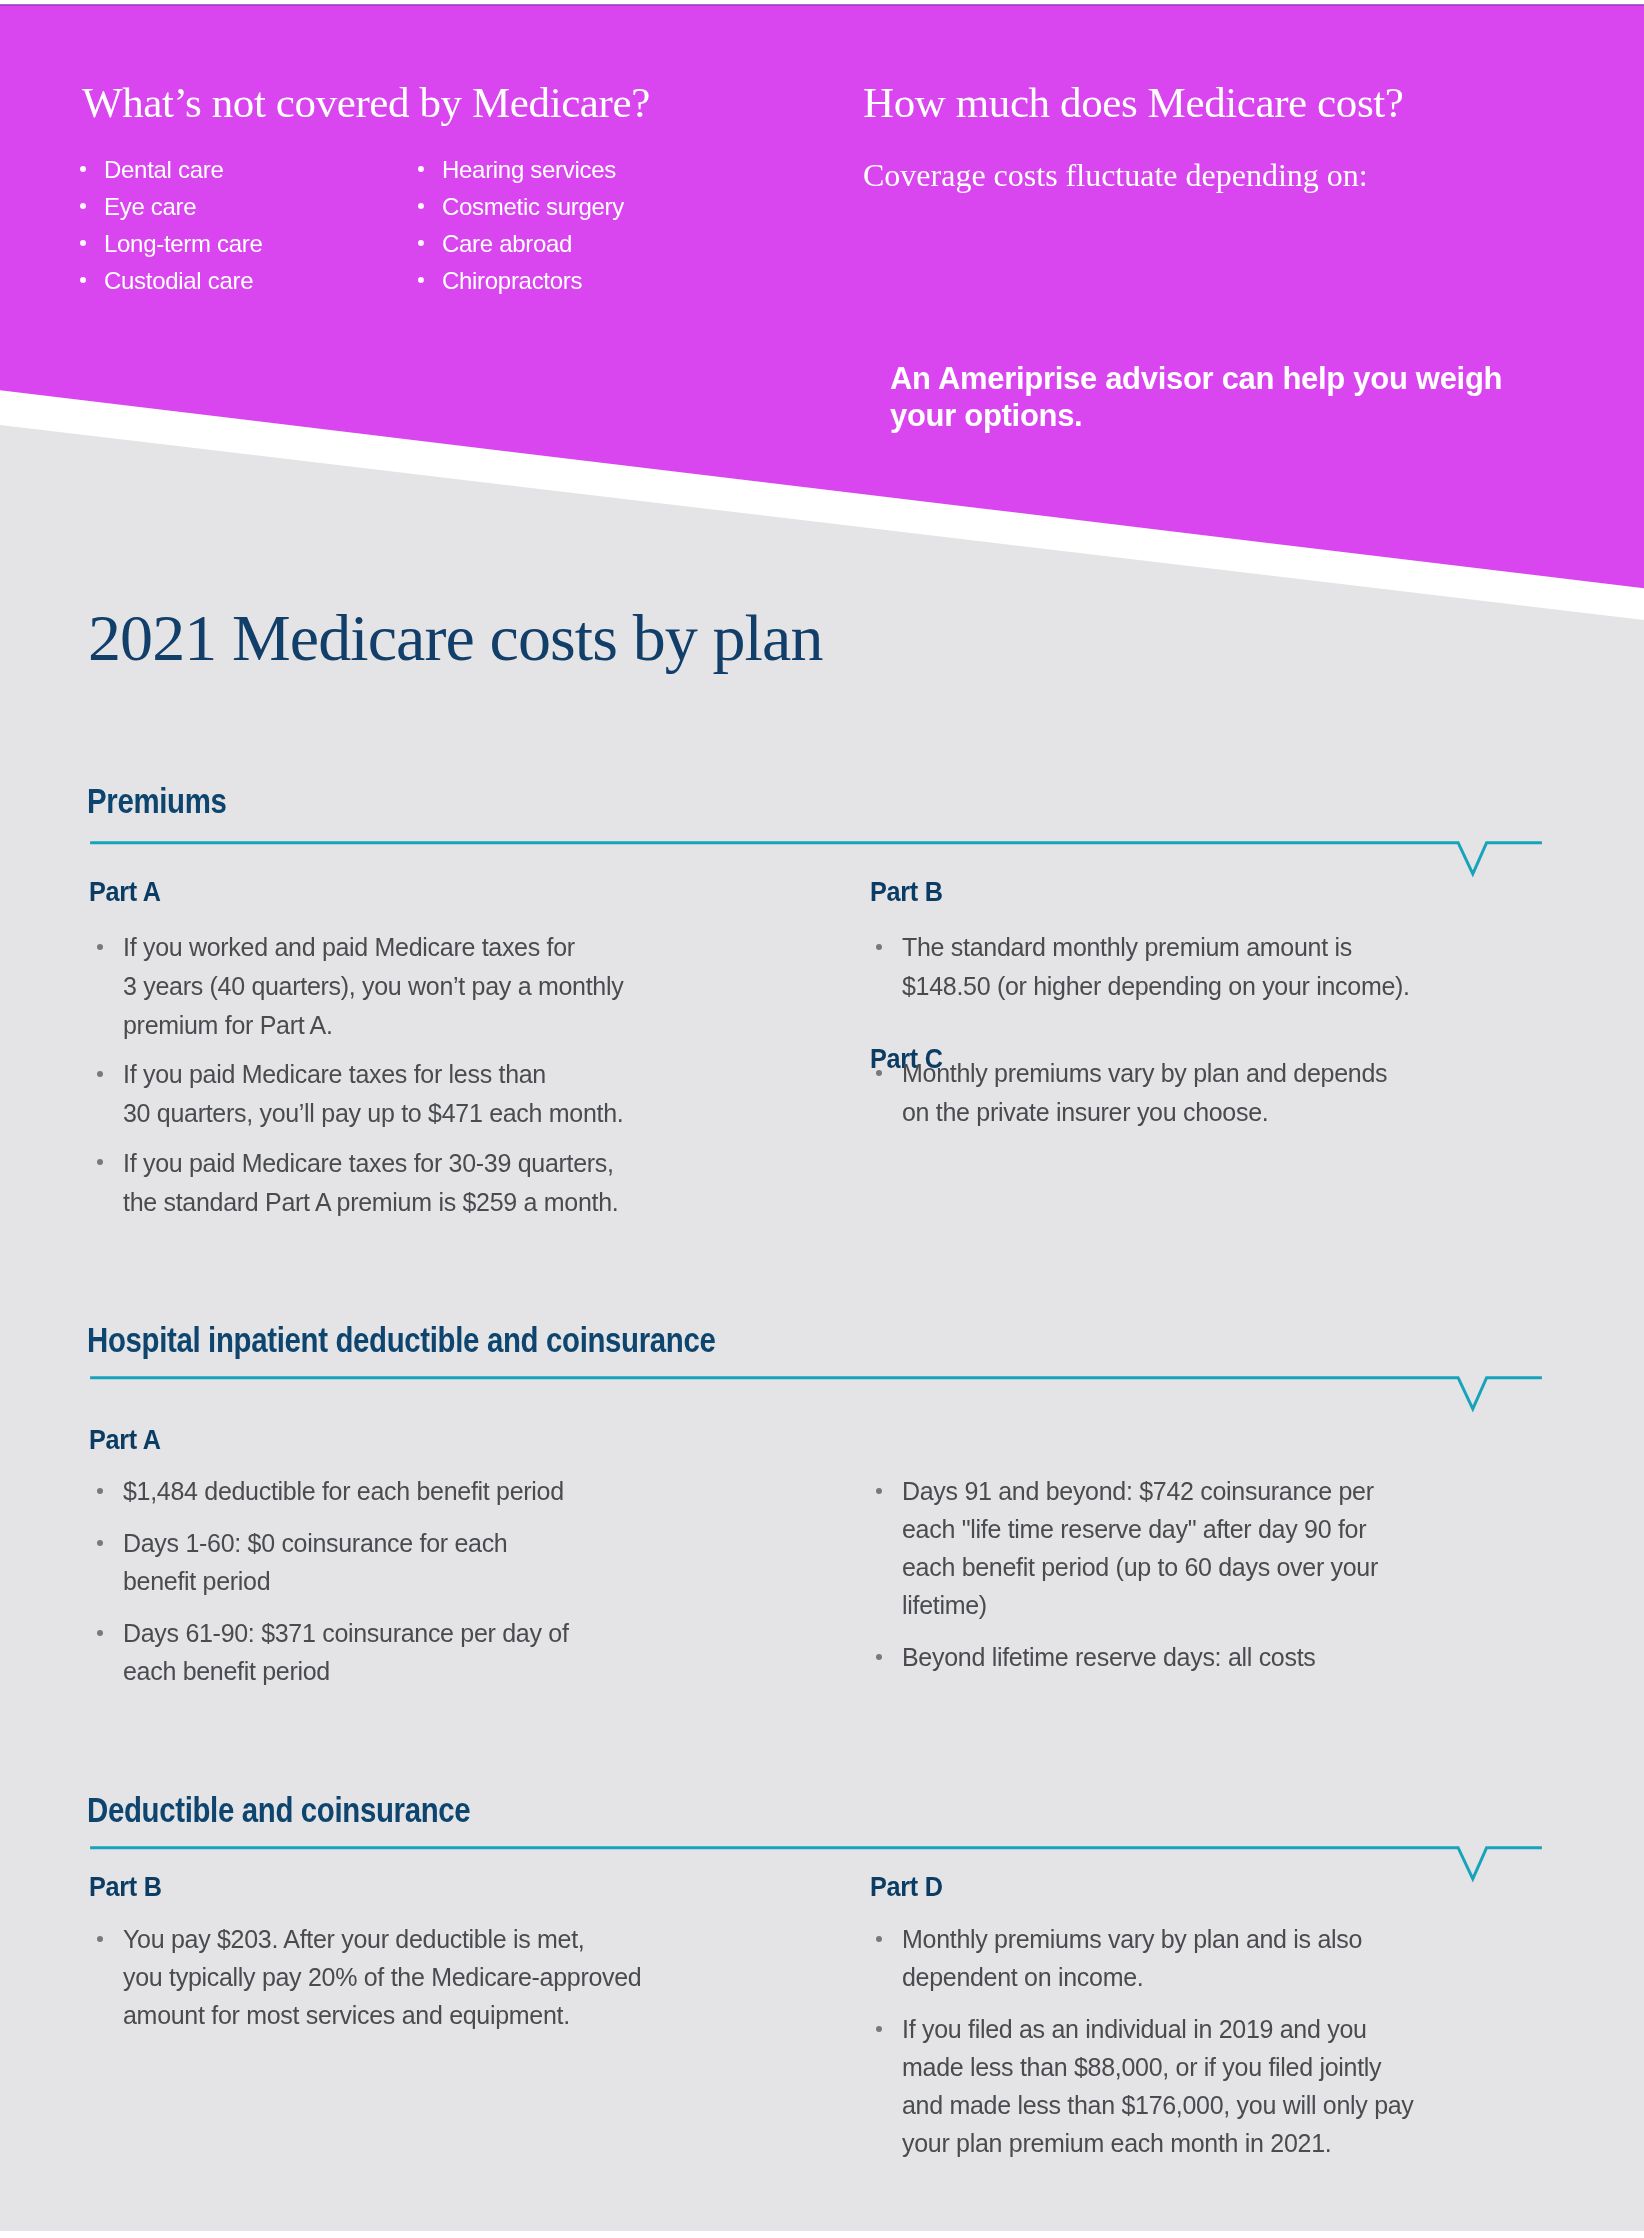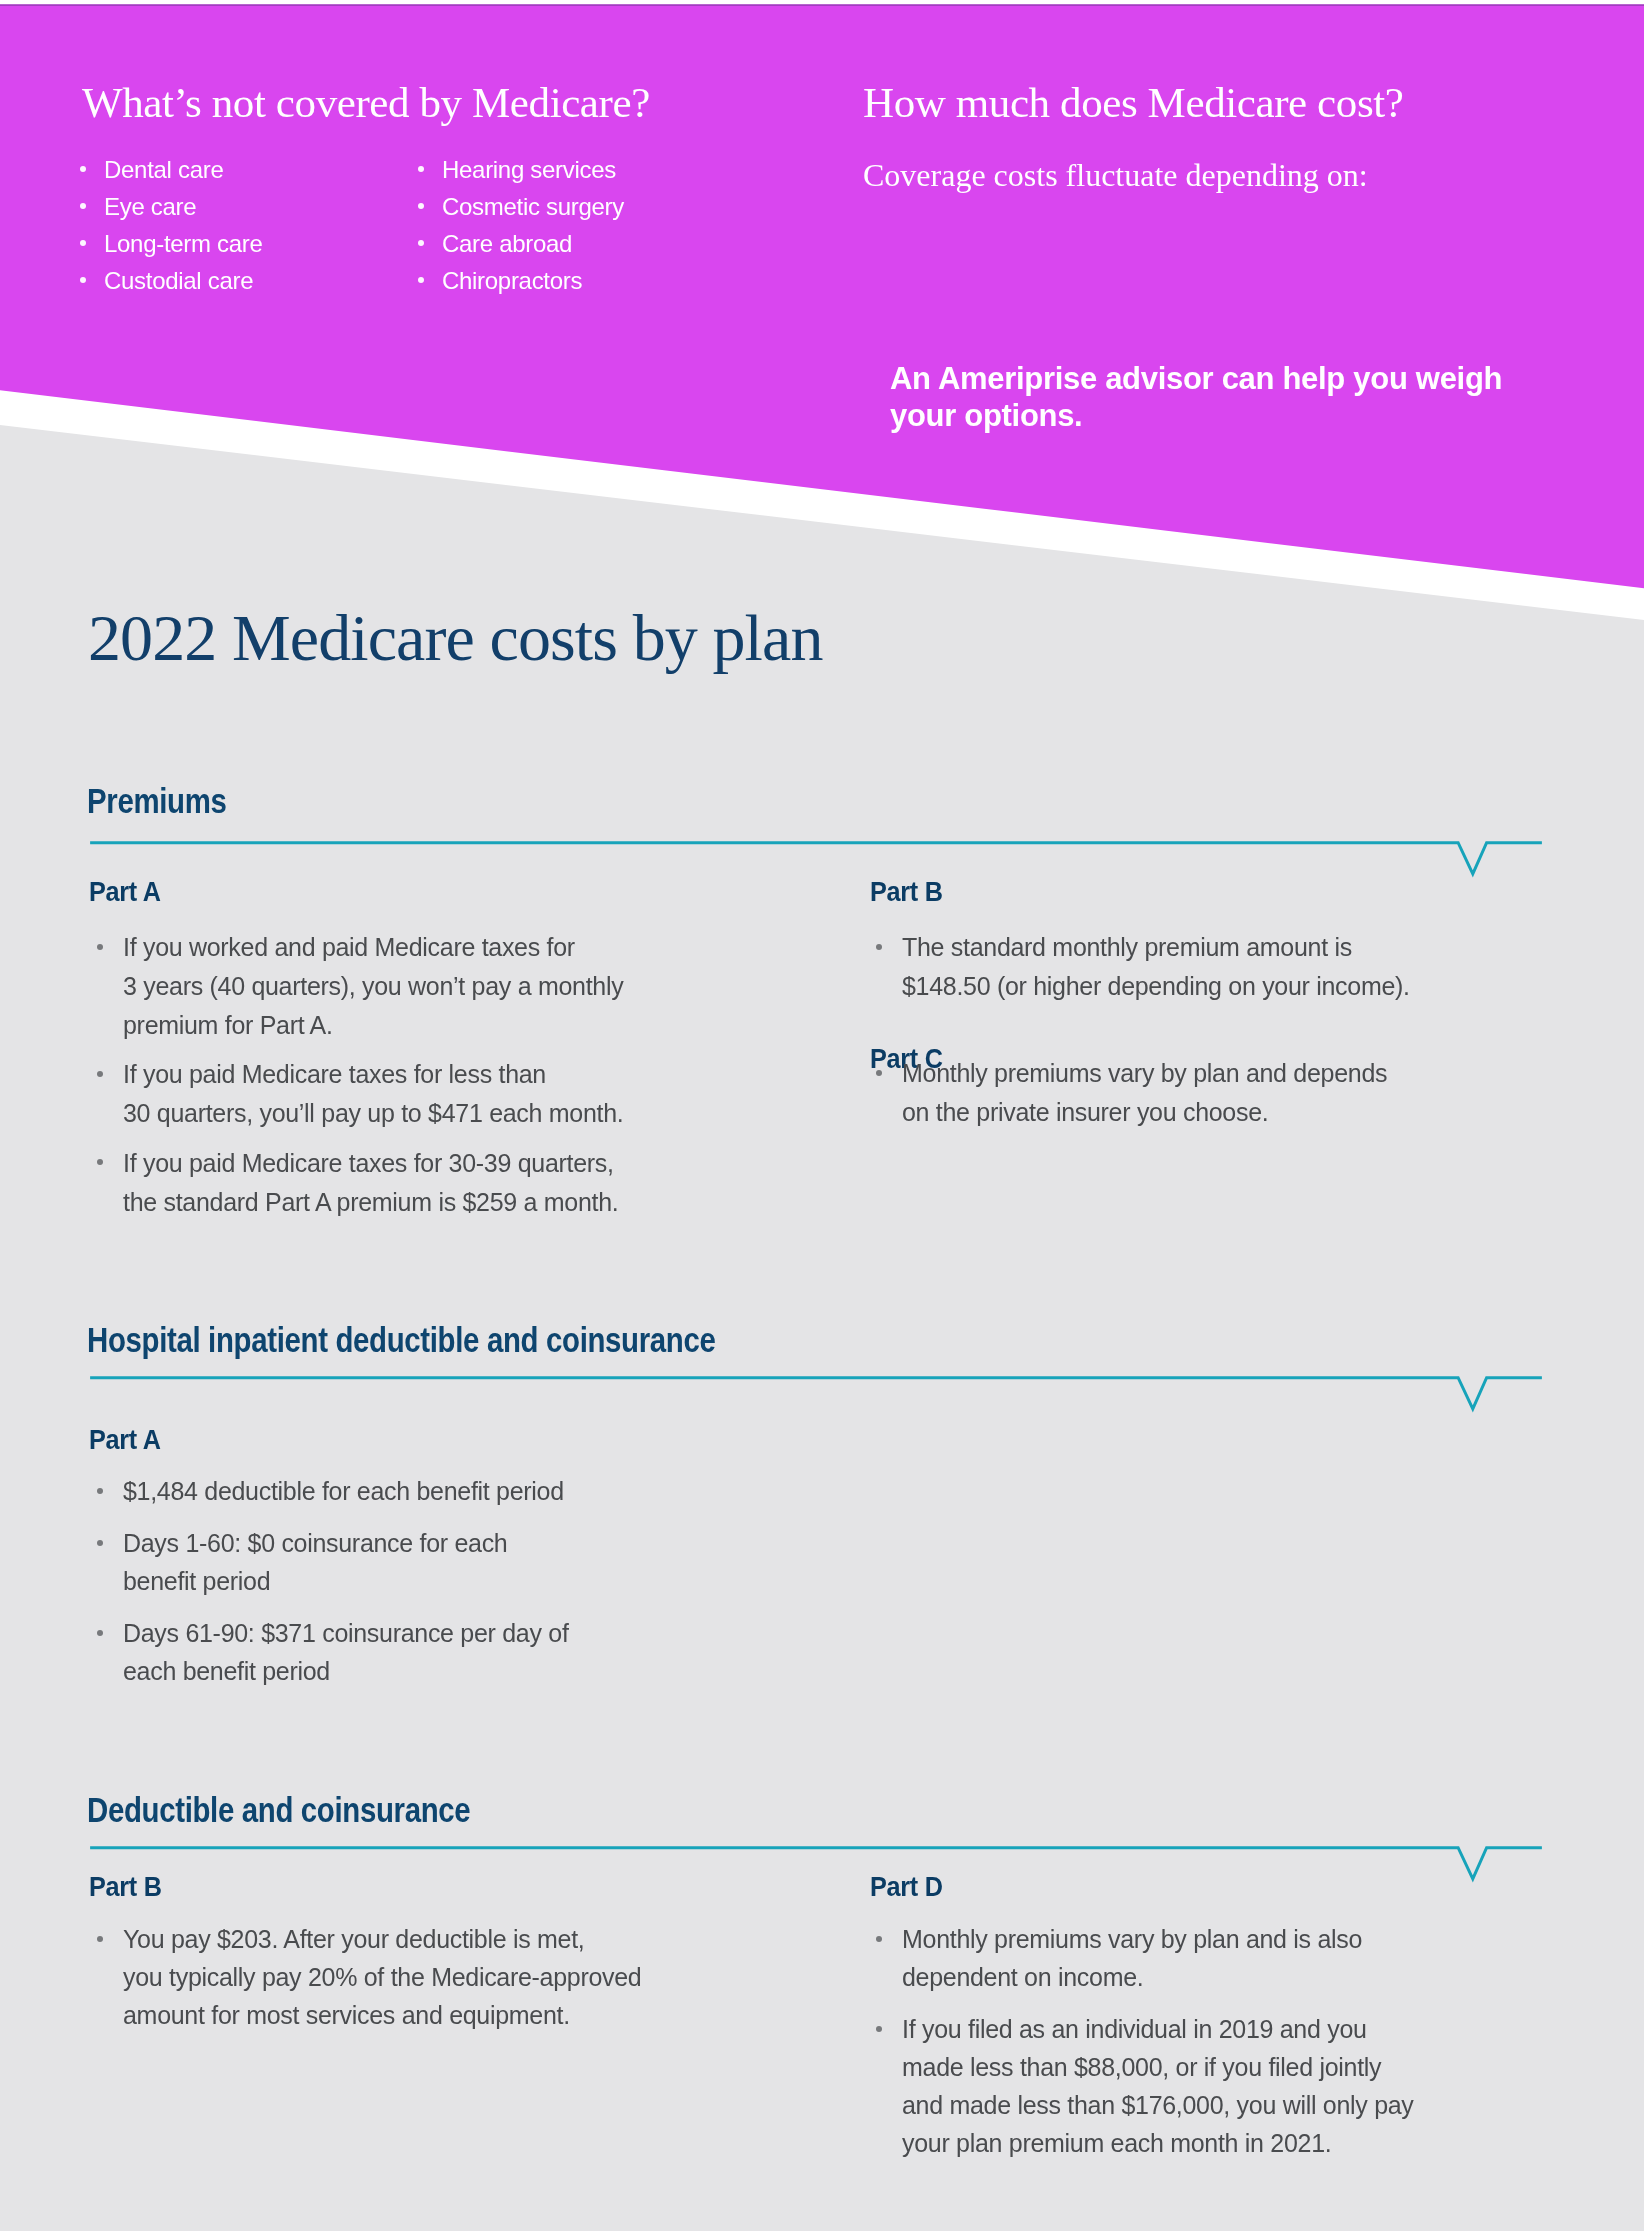--- a/index.html
+++ b/index.html
@@ -70,21 +70,21 @@
       <li>Chiropractors</li>
     </ul>
 
     <h1 class="hero-title right">How much does Medicare cost?</h1>
     <p class="hero-sub">Coverage costs fluctuate depending on:</p>
     <p class="hero-note">An Ameriprise advisor can help you weigh
 your options.</p>
   </div>
 
   <div class="main">
-    <h2 class="main-title">2022 Medicare costs by plan</h2>
+    <h2 class="main-title">2021 Medicare costs by plan</h2>
 
     <h3 class="sec-heading" style="top:356px;">Premiums</h3>
     <svg class="divider" style="top:416px;" viewBox="0 0 1681 44">
       <path d="M0 2 H1584 L1601 38 L1617 2 H1681" fill="none" stroke="#17a3ba" stroke-width="3.5"></path>
     </svg>
     <h4 class="part-hdr" style="left:89px;top:451px;">Part A</h4>
     <ul class="blist lh45 col-l" style="top:503px;">
       <li>If you worked and paid Medicare taxes for
 3 years (40 quarters), you won’t pay a monthly
 premium for Part A.</li>
@@ -109,20 +109,27 @@
       <path d="M0 2 H1584 L1601 38 L1617 2 H1681" fill="none" stroke="#17a3ba" stroke-width="3.5"></path>
     </svg>
     <h4 class="part-hdr" style="left:89px;top:999px;">Part A</h4>
     <ul class="blist lh44 col-l" style="top:1047px;">
       <li>$1,484 deductible for each benefit period</li>
       <li>Days 1-60: $0 coinsurance for each
 benefit period</li>
       <li>Days 61-90: $371 coinsurance per day of
 each benefit period</li>
     </ul>
+    <ul class="blist lh44 col-r" style="top:1047px;">
+      <li>Days 91 and beyond: $742 coinsurance per
+each "life time reserve day" after day 90 for
+each benefit period (up to 60 days over your
+lifetime)</li>
+      <li>Beyond lifetime reserve days: all costs</li>
+    </ul>
 
     <h3 class="sec-heading" style="top:1365px;">Deductible and coinsurance</h3>
     <svg class="divider" style="top:1421px;" viewBox="0 0 1681 44">
       <path d="M0 2 H1584 L1601 38 L1617 2 H1681" fill="none" stroke="#17a3ba" stroke-width="3.5"></path>
     </svg>
     <h4 class="part-hdr" style="left:89px;top:1446px;">Part B</h4>
     <ul class="blist lh44 col-l" style="top:1495px;">
       <li>You pay $203. After your deductible is met,
 you typically pay 20% of the Medicare-approved
 amount for most services and equipment.</li>

